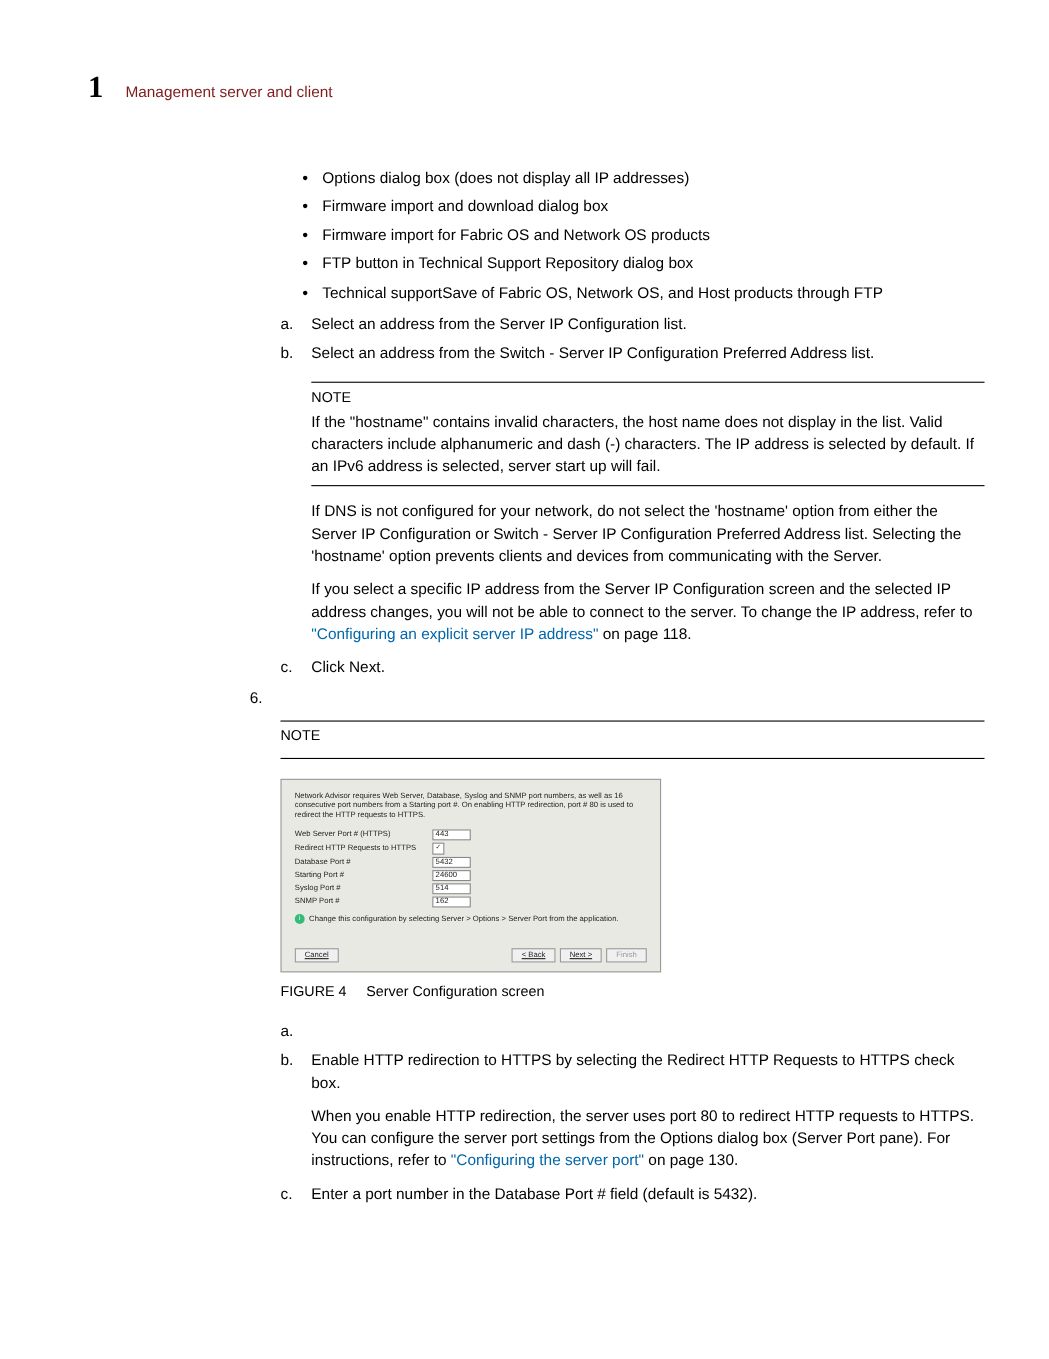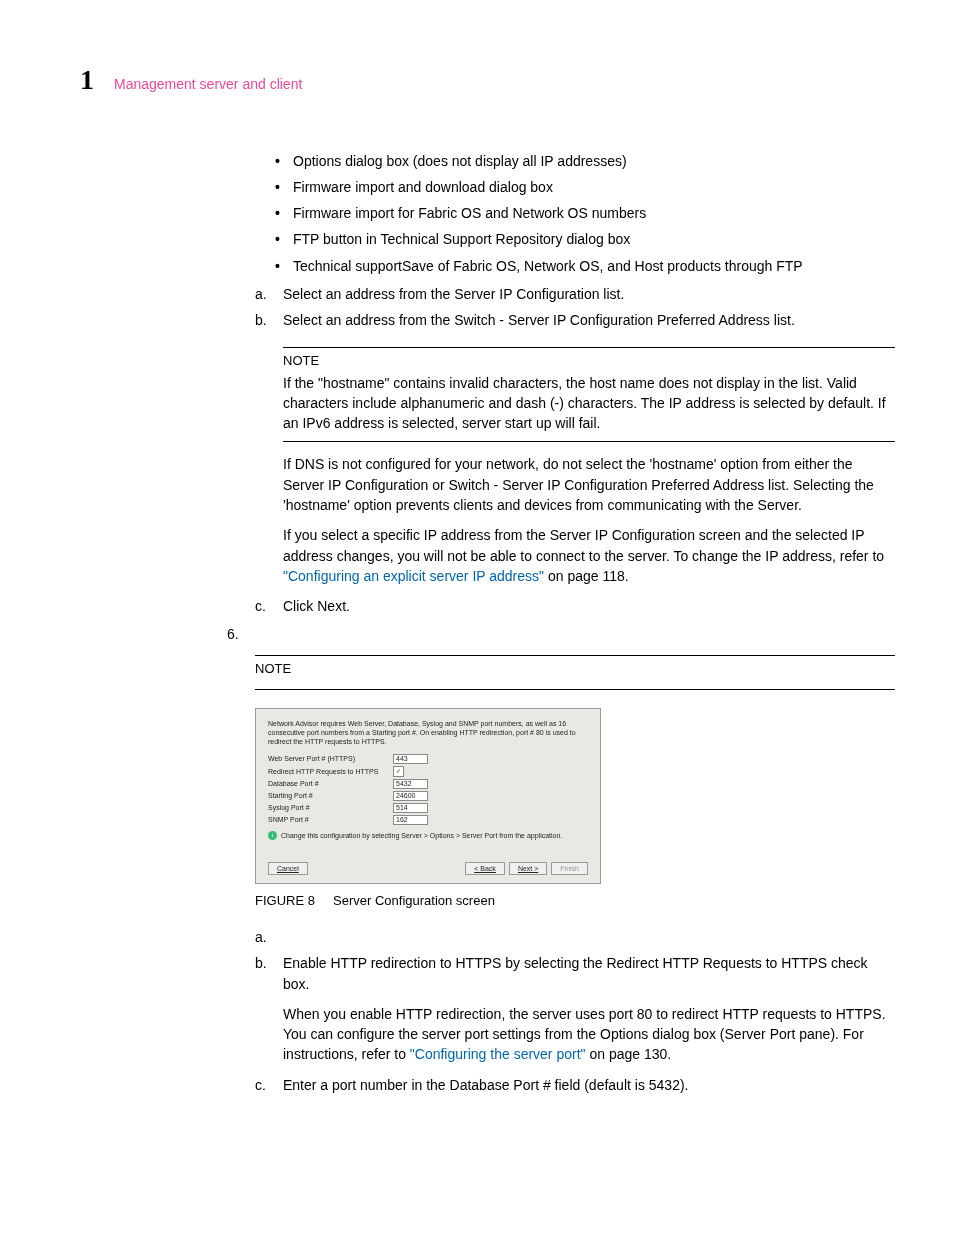--- a/index.html
+++ b/index.html
@@ -17,21 +17,21 @@
     gap: 20px;
     margin-bottom: 50px;
   }
   .chapter-number {
     font-family: Georgia, 'Times New Roman', serif;
     font-size: 28px;
     font-weight: bold;
   }
   .chapter-title {
     font-size: 14px;
-    color: #ec4899;
+    color: #7f1d1d;
   }
   .content {
     margin-left: 175px;
     width: 640px;
   }
   ul.bullets {
     list-style: none;
     padding-left: 20px;
     margin: 0 0 8px 0;
   }
@@ -180,21 +180,21 @@
 <div class="header">
   <div class="chapter-number">1</div>
   <div class="chapter-title">Management server and client</div>
 </div>
 
 <div class="content">
 
   <ul class="bullets">
     <li>Options dialog box (does not display all IP addresses)</li>
     <li>Firmware import and download dialog box</li>
-    <li>Firmware import for Fabric OS and Network OS numbers</li>
+    <li>Firmware import for Fabric OS and Network OS products</li>
     <li>FTP button in Technical Support Repository dialog box</li>
     <li>Technical supportSave of Fabric OS, Network OS, and Host products through FTP</li>
   </ul>
 
   <div class="step-row">
     <div class="step-letter">a.</div>
     <div><span>Select an address from the </span><span class="bold">Server IP Configuration</span><span> list.</span></div>
   </div>
 
   <div class="step-row">
@@ -265,21 +265,21 @@
       <div class="fig-buttons">
         <div class="fig-btn">Cancel</div>
         <div class="fig-btn-group">
           <div class="fig-btn">&lt; Back</div>
           <div class="fig-btn">Next &gt;</div>
           <div class="fig-btn disabled">Finish</div>
         </div>
       </div>
     </div>
     <div class="figure-caption">
-      <span class="bold">FIGURE 8</span>&nbsp;&nbsp;&nbsp;&nbsp;&nbsp;<span>Server Configuration screen</span>
+      <span class="bold">FIGURE 4</span>&nbsp;&nbsp;&nbsp;&nbsp;&nbsp;<span>Server Configuration screen</span>
     </div>
   </div>
 
   <div class="step-row" style="margin-top:16px;">
     <div class="step-letter">a.</div>
   </div>
 
   <div class="step-row">
     <div class="step-letter">b.</div>
     <div><span>Enable HTTP redirection to HTTPS by selecting the </span><span class="bold">Redirect HTTP Requests to HTTPS</span><span> check box.</span></div>

